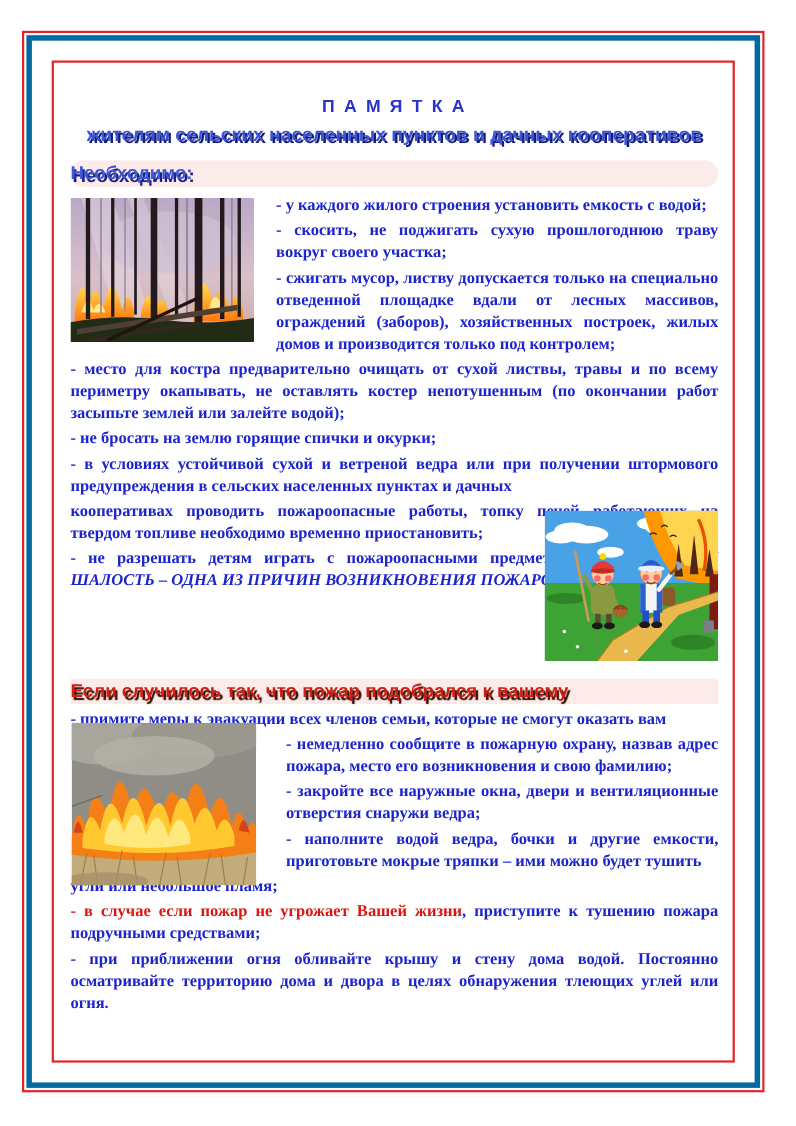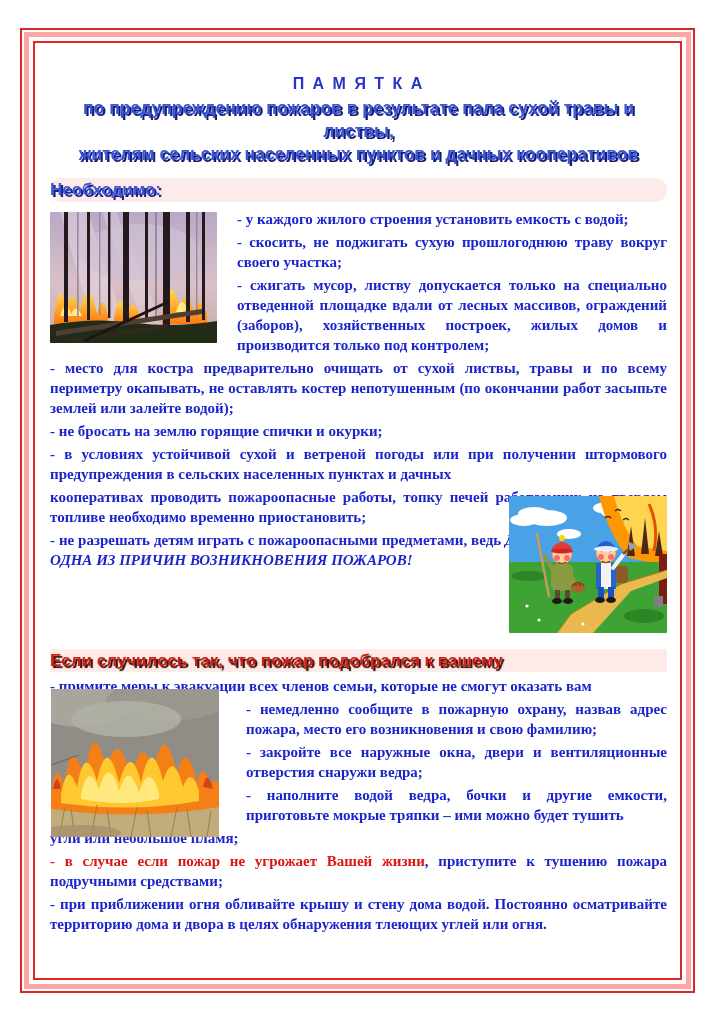--- a/index.html
+++ b/index.html
@@ -7,21 +7,21 @@
     position:relative; width:724px; height:1024px; background:#ffffff;
     font-family:"Liberation Sans", sans-serif; overflow:hidden;
   }
   
   .frame-outer {
     position:absolute; left:20px; top:28px; width:675px; height:965px;
     box-sizing:border-box; border:2px solid #e02525; padding:2px;
   }
   .frame-mid {
     width:100%; height:100%; box-sizing:border-box;
-    border:5px solid #fca5a5; padding:4px;
+    border:5px solid #0369a1; padding:18px;
   }
   .frame-inner {
     width:100%; height:100%; box-sizing:border-box;
     border:2px solid #e02525; padding:14px 13px 0 15px; overflow:hidden;
   }
   .title {
     text-align:center; font-size:16px; font-weight:bold; color:#2733c9;
     letter-spacing:2px; margin-top:18px;
   }
   .subtitle {
@@ -55,21 +55,20 @@
 <body>
 
 <div class="page">
   <div class="frame-outer">
     <div class="frame-mid">
       <div class="frame-inner">
 
         <div class="title">П А М Я Т К А</div>
 
         <div class="subtitle">
-          <div>по предупреждению пожаров в результате пала сухой травы и листвы,</div>
           <div>жителям сельских населенных пунктов и дачных кооперативов</div>
         </div>
 
         <div class="sec-heading blue-head">Необходимо:</div>
 
         <div class="sec sec1">
 
           <div class="photo forest">
             <svg viewBox="0 0 167 131" preserveAspectRatio="none">
               <defs>
@@ -113,21 +112,21 @@
               <polygon points="16,128 118,112 118,116 16,131" fill="#33281e"></polygon>
               <line x1="34" y1="129" x2="118" y2="90" stroke="#1f150c" stroke-width="3"></line>
             </svg>
           </div>
 
           <p>- у каждого жилого строения установить емкость с водой;</p>
           <p>- скосить, не поджигать сухую прошлогоднюю траву вокруг своего участка;</p>
           <p>- сжигать мусор, листву допускается только на специально отведенной площадке вдали от лесных массивов, ограждений (заборов), хозяйственных построек, жилых домов и производится только под контролем;</p>
           <p>- место для костра предварительно очищать от сухой листвы, травы и по всему периметру окапывать, не оставлять костер непотушенным (по окончании работ засыпьте землей или залейте водой);</p>
           <p>- не бросать на землю горящие спички и окурки;</p>
-          <p>- в условиях устойчивой сухой и ветреной погоды или при получении штормового предупреждения в сельских населенных пунктах и дачных</p>
+          <p>- в условиях устойчивой сухой и ветреной ведра или при получении штормового предупреждения в сельских населенных пунктах и дачных</p>
           <p class="mr">кооперативах проводить пожароопасные работы, топку печей работающих на твердом топливе необходимо временно приостановить;</p>
           <p class="mr"><span>- не разрешать детям играть с пожароопасными предметами, ведь </span><span class="em">ДЕТСКАЯ ШАЛОСТЬ – ОДНА ИЗ ПРИЧИН ВОЗНИКНОВЕНИЯ ПОЖАРОВ!</span></p>
 
           <div class="photo cartoon">
             <svg viewBox="0 0 158 137" preserveAspectRatio="none">
               <rect width="158" height="137" fill="#49a1e6"></rect>
               <g fill="#ffffff">
                 <ellipse cx="25" cy="18" rx="16" ry="7"></ellipse>
                 <ellipse cx="38" cy="22" rx="20" ry="8"></ellipse>
                 <ellipse cx="15" cy="24" rx="14" ry="6"></ellipse>

